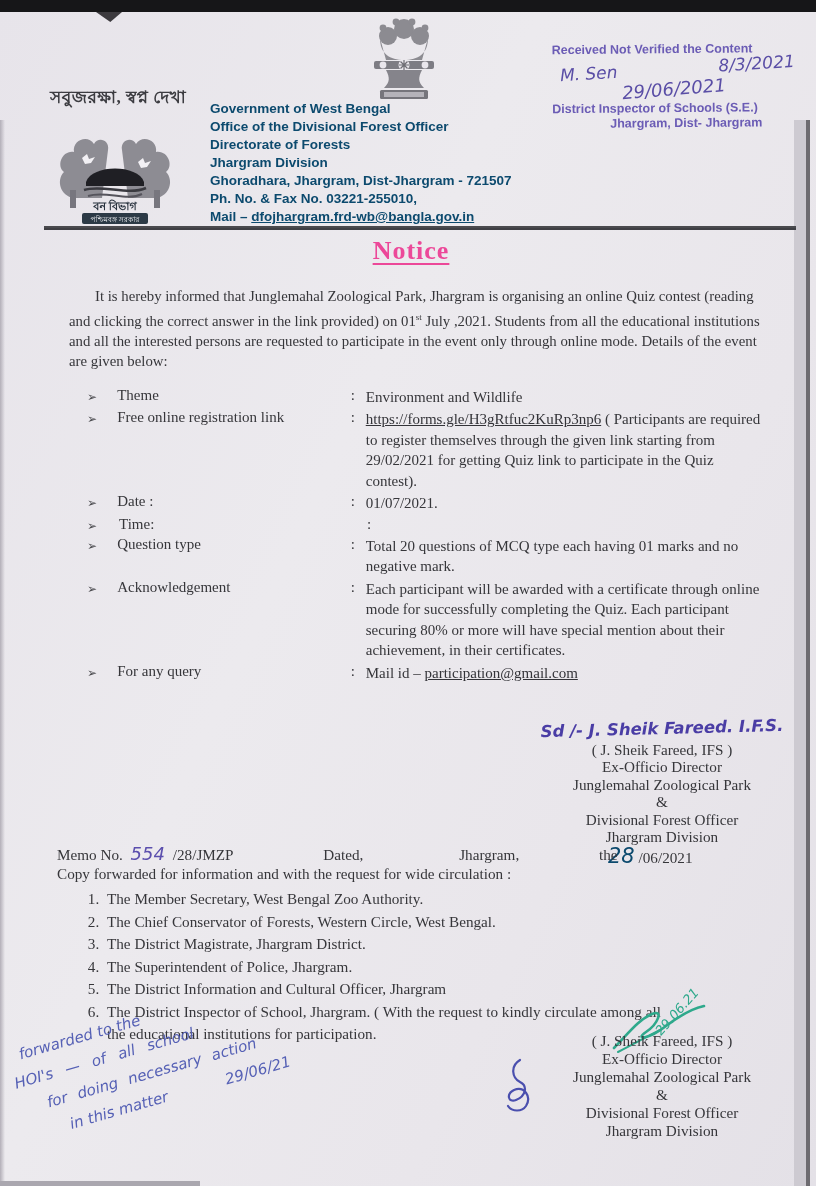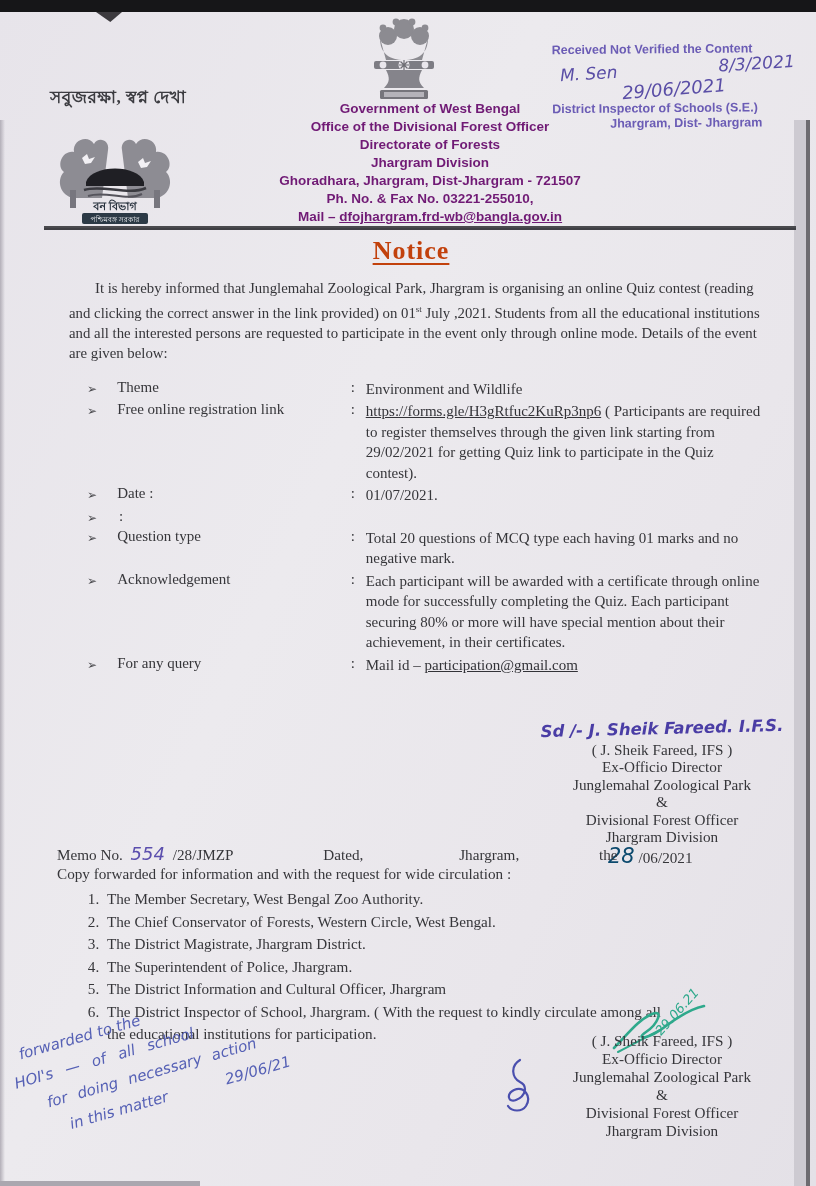--- a/index.html
+++ b/index.html
@@ -11,36 +11,36 @@
   .abs{position:absolute;}
   
   .scan-top{left:0;top:0;width:816px;height:12px;background:#161618;}
   .scan-top-notch{left:96px;top:12px;width:26px;height:10px;background:#3c3a3e;clip-path:polygon(0 0,100% 0,55% 100%);}
   .scan-right{left:806px;top:120px;width:4px;height:1066px;background:#6d6b70;}
   .scan-right-soft{left:794px;top:120px;width:12px;height:1066px;background:#cdcad1;}
   .scan-left{left:0;top:120px;width:5px;height:1066px;background:linear-gradient(90deg,#b3afb8,rgba(179,175,184,0));}
   .scan-bottom{left:0;top:1181px;width:200px;height:5px;background:#aaa7af;}
   
   .motto{left:50px;top:84px;font-size:17px;font-weight:600;color:#3c3c41;letter-spacing:.5px;}
-  .org-block{left:210px;top:100px;width:440px;text-align:center;
+  .org-block{left:210px;top:100px;width:440px;text-align:left;
     font-family:"Liberation Sans", sans-serif;font-weight:bold;
-    font-size:13.5px;line-height:18px;color:#701a75;}
+    font-size:13.5px;line-height:18px;color:#0c4a6e;}
   .org-block .mail-link{text-decoration:underline;}
   .rule{left:44px;top:226px;width:752px;height:4px;
     background:linear-gradient(#4a4a4e 0 45%,#8a888d 45% 60%,#3f3f44 60% 100%);}
   
   .stamp{left:552px;top:42px;width:268px;color:#6b5cb5;transform:rotate(-.5deg);}
   .stamp .st-line{font-family:"Liberation Sans", sans-serif;font-weight:bold;font-size:12.5px;line-height:15px;}
   .hand{font-family:"DejaVu Sans", sans-serif;font-style:italic;}
   .stamp .hand-row{display:flex;justify-content:space-between;width:235px;margin:1px 0 0 8px;
     font-size:17px;color:#5a4ea6;transform:rotate(-3deg);}
   .stamp .hand-date{margin:0 0 2px 70px;font-size:18px;color:#5a4ea6;transform:rotate(-4deg);display:inline-block;}
   
   .content{left:57px;top:236px;width:708px;}
-  .title{text-align:center;font-size:26px;letter-spacing:1px;color:#c2410c;margin:0 0 12px 0;}
+  .title{text-align:center;font-size:26px;letter-spacing:1px;color:#ec4899;margin:0 0 20px 0;}
   .title span{text-decoration:underline;text-underline-offset:4px;}
   .intro{font-size:14.8px;line-height:20.5px;text-indent:26px;margin:12px;width:706px;}
   sup{font-size:9px;}
   .details{margin-top:15px;margin-left:30px;}
   .d-row{display:flex;align-items:flex-start;margin-bottom:2px;}
   .d-bullet{width:32px;font-size:12px;color:#4a4a4e;padding-top:3px;}
   .d-label{width:248px;font-size:15px;}
   .d-colon{width:16px;font-size:15px;}
   .d-value{width:424px;font-size:15px;line-height:20.5px;}
   .link{text-decoration:underline;color:#333338;}
@@ -172,20 +172,21 @@
       <div class="d-value"><span class="link">https://forms.gle/H3gRtfuc2KuRp3np6</span><span> ( Participants are required to register themselves through the given link starting from 29/02/2021 for getting Quiz link to participate in the Quiz contest).</span></div>
     </div>
     <div class="d-row">
       <span class="d-bullet">➢</span>
       <span class="d-label">Date :</span>
       <span class="d-colon">:</span>
       <div class="d-value">01/07/2021.</div>
     </div>
     <div class="d-row">
       <span class="d-bullet">➢</span>
+      <span class="d-label">Time:</span>
       <span class="d-colon">:</span>
     </div>
     <div class="d-row">
       <span class="d-bullet">➢</span>
       <span class="d-label">Question type</span>
       <span class="d-colon">:</span>
       <div class="d-value">Total 20 questions of MCQ type each having 01 marks and no negative mark.</div>
     </div>
     <div class="d-row">
       <span class="d-bullet">➢</span>

